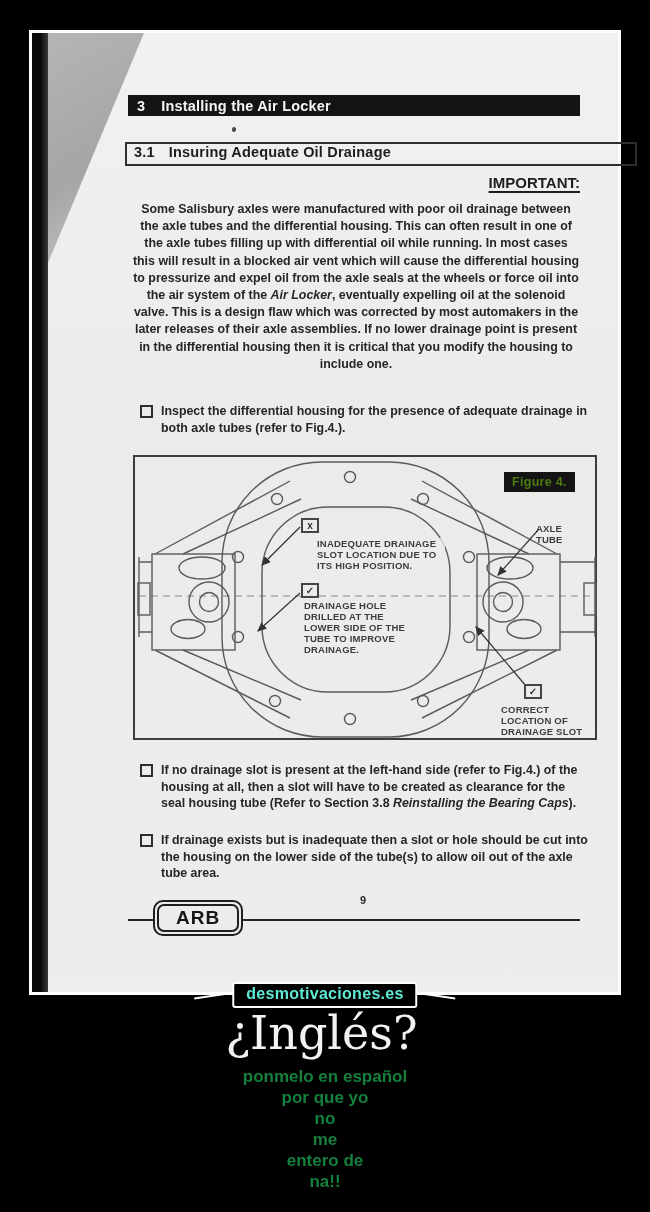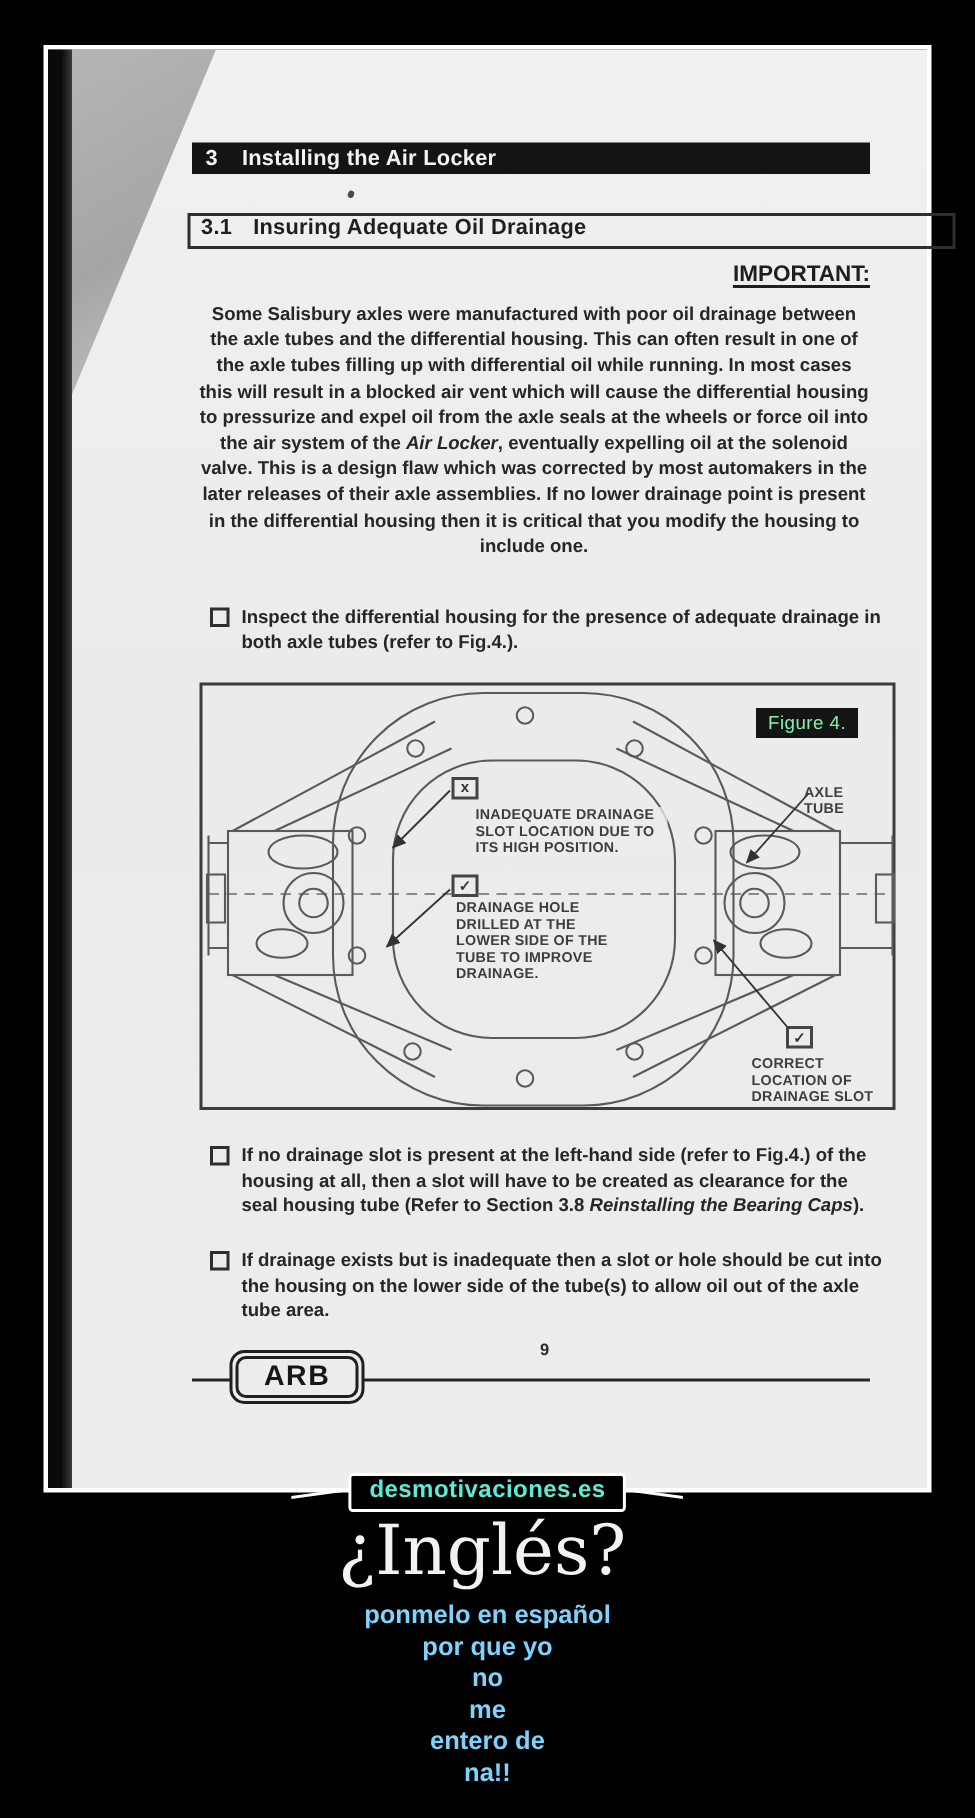--- a/index.html
+++ b/index.html
@@ -38,22 +38,22 @@
   .check-item { position:absolute; left:108px; width:450px; display:flex; }
   .check-item .cb { width:13px; height:13px; border:2px solid #2e2e2e; flex-shrink:0;
            margin:2px 8px 0 0; background:transparent; }
   .check-item .txt { font-size:12.4px; line-height:16.6px; font-weight:bold; color:#262626; }
   #check1 { top:370px; } #check2 { top:729px; } #check3 { top:799px; }
 
   
   .figure { position:absolute; left:101px; top:422px; width:464px; height:285px;
            border:2px solid #3c3c3c; }
   .figure svg { position:absolute; left:0; top:0; }
-  .fig-label { position:absolute; left:369px; top:15px; background:#141414; color:#86efac;
-           font-size:12.5px; font-weight:normal; padding:3px 8px; letter-spacing:.3px; }
+  .fig-label { position:absolute; left:369px; top:15px; background:#141414; color:#4d7c0f;
+           font-size:12.5px; font-weight:bold; padding:3px 8px; letter-spacing:.3px; }
   .fig-note { position:absolute; font-size:9.5px; line-height:11px; font-weight:bold;
            color:#3d3d3d; letter-spacing:.2px; background:rgba(236,236,234,.78); }
   .axle-note   { left:401px; top:66px;  width:42px;  background:transparent; }
   .bad-note    { left:182px; top:81px;  width:128px; }
   .good-note   { left:169px; top:143px; width:108px; }
   .correct-note{ left:366px; top:247px; width:94px;  background:transparent; }
   .mark-box { position:absolute; width:18px; height:15px; border:2px solid #454545;
            display:flex; align-items:center; justify-content:center;
            font-size:10px; font-weight:bold; color:#333; background:rgba(236,236,234,.85); }
   .bad-box  { left:166px; top:61px; }
@@ -76,21 +76,21 @@
            color:#5eead4; font-size:16px; font-weight:bold; letter-spacing:.3px;
            padding:1px 12px 3px 12px; z-index:5; white-space:nowrap; }
   .watermark .wing { position:absolute; top:50%; width:34px; height:0;
            border-top:2px solid #fff; }
   .watermark .wing.left  { left:-40px; transform:skewY(-8deg); }
   .watermark .wing.right { right:-40px; transform:skewY(8deg); }
   .meme-title { position:absolute; left:0; top:1005px; width:643px; text-align:center;
            font-family:"DejaVu Serif", serif; font-size:46px; line-height:56px;
            color:#f2f2f2; }
   .meme-caption { position:absolute; left:0; top:1066px; width:650px; text-align:center;
-           color:#7dd3fc; font-size:17px; line-height:21px; font-weight:bold; }
+           color:#15803d; font-size:17px; line-height:21px; font-weight:bold; }
 </style>
 </head>
 <body>
 
 <div class="stage">
 
   <div class="frame">
     <div class="page">
       <div class="spine"></div>
       <div class="corner-wedge"></div>

